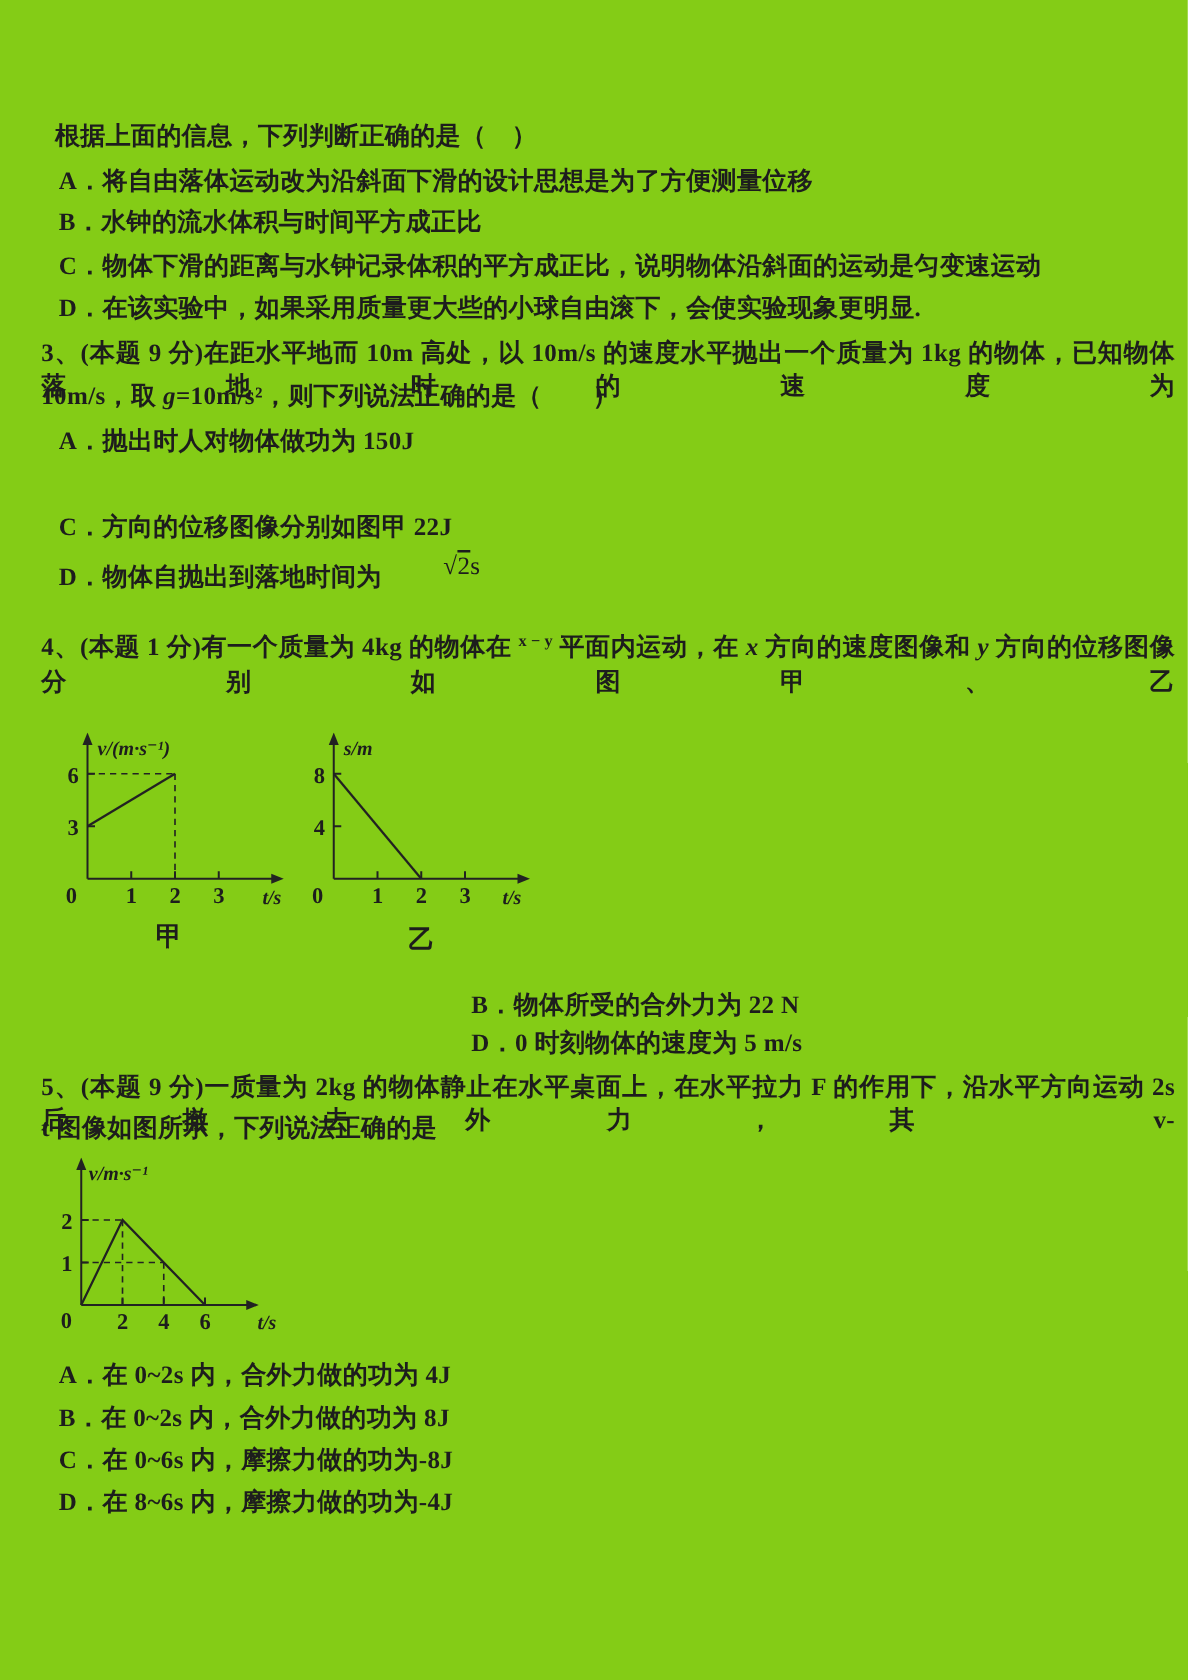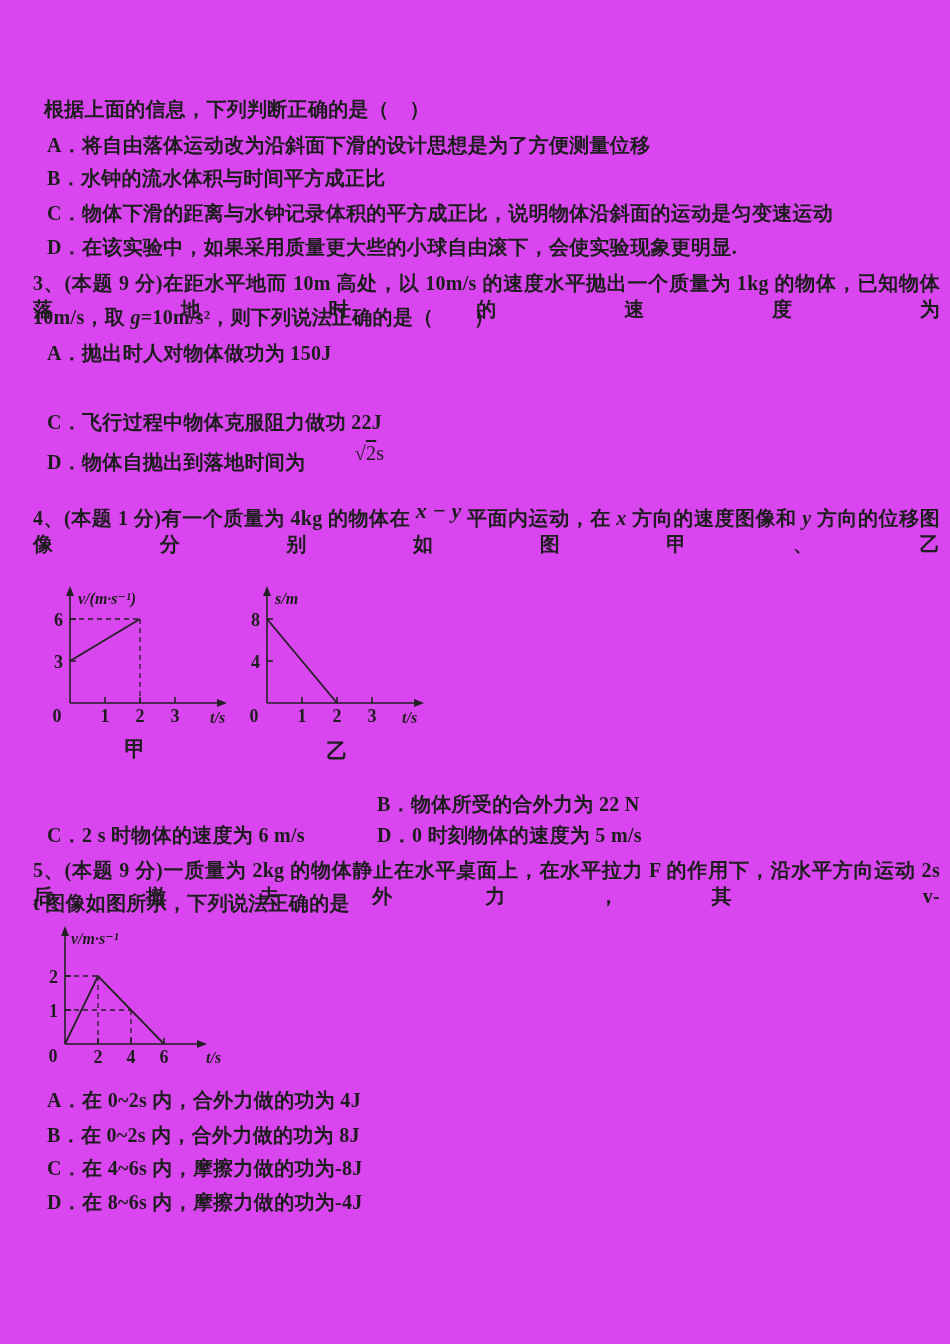--- a/index.html
+++ b/index.html
@@ -1,29 +1,29 @@
 <!DOCTYPE html>
 <html><head>
 <meta charset="utf-8">
 <style>
   html,body{margin:0;padding:0;}
   body{
     width:950px;height:1344px;background:#ffffff;position:relative;overflow:hidden;
     font-family:"Liberation Serif","DejaVu Serif",serif;
     color:#1d1d1d;font-weight:bold;
   }
-  .page{position:absolute;inset:0;background:#d946ef;}
+  .page{position:absolute;inset:0;background:#84cc16;}
   .line{position:absolute;font-size:20px;line-height:26px;white-space:nowrap;letter-spacing:0.3px;}
   .jl{white-space:normal;text-align:justify;text-align-last:justify;}
   .ql{left:33px;width:907px;}
   .ol{left:47px;}
   .sl{left:44px;}
   .col2{left:377px;}
   .it{font-style:italic;}
-  .fxy{font-style:italic;position:relative;top:-7px;font-size:22px;letter-spacing:0;}
+  .fxy{position:relative;top:-7px;font-size:13px;letter-spacing:0;}
   .rad{position:relative;top:-9px;font-weight:normal;margin-left:44px;}
   .rad .sq{font-weight:normal;}
   .rad .bar{text-decoration:overline;}
   .chart{position:absolute;}
   .ax{stroke:#222222;stroke-width:1.6;fill:none;}
   .ah{fill:#222222;stroke:none;}
   .dash{stroke:#222222;stroke-width:1.3;stroke-dasharray:5 4;fill:none;}
   .series{fill:none;stroke:#222222;stroke-width:1.8;}
   .tick{font-family:"Liberation Serif","DejaVu Serif",serif;font-size:18px;font-weight:bold;fill:#1d1d1d;}
   .axlabel{font-family:"Liberation Serif","DejaVu Serif",serif;font-size:16px;font-style:italic;font-weight:bold;fill:#1d1d1d;}
@@ -36,21 +36,21 @@
 
   <div class="line sl" style="top:96px">根据上面的信息，下列判断正确的是（　）</div>
   <div class="line ol" style="top:132px">A．将自由落体运动改为沿斜面下滑的设计思想是为了方便测量位移</div>
   <div class="line ol" style="top:165px">B．水钟的流水体积与时间平方成正比</div>
   <div class="line ol" style="top:200px">C．物体下滑的距离与水钟记录体积的平方成正比，说明物体沿斜面的运动是匀变速运动</div>
   <div class="line ol" style="top:234px">D．在该实验中，如果采用质量更大些的小球自由滚下，会使实验现象更明显.</div>
 
   <div class="line ql jl" style="top:270px">3、(本题 9 分)在距水平地而 10m 高处，以 10m/s 的速度水平抛出一个质量为 1kg 的物体，已知物体落地时的速度为</div>
   <div class="line ql" style="top:304px"><span>10m/s，取 </span><span class="it">g</span><span>=10m/s²，则下列说法正确的是（　　）</span></div>
   <div class="line ol" style="top:340px">A．抛出时人对物体做功为 150J</div>
-  <div class="line ol" style="top:409px">C．飞行过程中物体克服阻力做功 22J</div>
+  <div class="line ol" style="top:409px">C．方向的位移图像分别如图甲 22J</div>
   <div class="line ol" style="top:449px">
     <span>D．物体自抛出到落地时间为 </span><span class="rad"><span class="sq">√</span><span class="bar">2</span><span>s</span></span>
   </div>
 
   <div class="line ql jl" style="top:505px"><span>4、(本题 1 分)有一个质量为 4kg 的物体在 </span><span class="fxy">x − y</span><span> 平面内运动，在 </span><span class="it">x</span><span> 方向的速度图像和 </span><span class="it">y</span><span> 方向的位移图像分别如图甲、乙</span></div>
 
   <svg class="chart" style="left:40px;top:586px" width="210" height="180">
       <line x1="30" y1="117" x2="178" y2="117" class="ax"></line>
       <polygon points="187,117 177,113 177,121" class="ah"></polygon>
       <line x1="30" y1="117" x2="30" y2="8" class="ax"></line>
@@ -89,21 +89,20 @@
       <line x1="30" y1="33" x2="36" y2="33" class="ax"></line>
       <text x="23" y="40" class="tick" text-anchor="end">8</text>
       <text x="17" y="136" class="tick" text-anchor="middle">0</text>
       <polyline points="30,33 100,117" class="series"></polyline>
       <text x="38" y="18" class="axlabel">s/m</text>
       <text x="165" y="137" class="axlabel">t/s</text>
       <text x="100" y="172" class="gtitle" text-anchor="middle">乙</text>
     </svg>
 
   <div class="line col2" style="top:791px">B．物体所受的合外力为 22 N</div>
-  <div class="line" style="left:47px;top:822px">C．2 s 时物体的速度为 6 m/s</div>
   <div class="line col2" style="top:822px">D．0 时刻物体的速度为 5 m/s</div>
 
   <div class="line ql jl" style="top:857px">5、(本题 9 分)一质量为 2kg 的物体静止在水平桌面上，在水平拉力 F 的作用下，沿水平方向运动 2s 后撤去外力，其 v-</div>
   <div class="line ql" style="top:890px">t 图像如图所示，下列说法正确的是</div>
 
   <svg class="chart" style="left:40px;top:926px" width="240" height="140">
       <line x1="25" y1="118" x2="158" y2="118" class="ax"></line>
       <polygon points="167,118 157,114 157,122" class="ah"></polygon>
       <line x1="25" y1="118" x2="25" y2="8" class="ax"></line>
       <polygon points="25,0 21,10 29,10" class="ah"></polygon>
@@ -122,16 +121,16 @@
       <line x1="58" y1="50" x2="58" y2="118" class="dash"></line>
       <line x1="25" y1="84" x2="91" y2="84" class="dash"></line>
       <line x1="91" y1="84" x2="91" y2="118" class="dash"></line>
       <polyline points="25,118 58,50 124,118" class="series"></polyline>
       <text x="31" y="18" class="axlabel">v/m·s⁻¹</text>
       <text x="166" y="137" class="axlabel">t/s</text>
     </svg>
 
   <div class="line ol" style="top:1087px">A．在 0~2s 内，合外力做的功为 4J</div>
   <div class="line ol" style="top:1122px">B．在 0~2s 内，合外力做的功为 8J</div>
-  <div class="line ol" style="top:1155px">C．在 4~6s 内，摩擦力做的功为-8J</div>
+  <div class="line ol" style="top:1155px">C．在 0~6s 内，摩擦力做的功为-8J</div>
   <div class="line ol" style="top:1189px">D．在 8~6s 内，摩擦力做的功为-4J</div>
 
 </div>
 
 </body></html>

